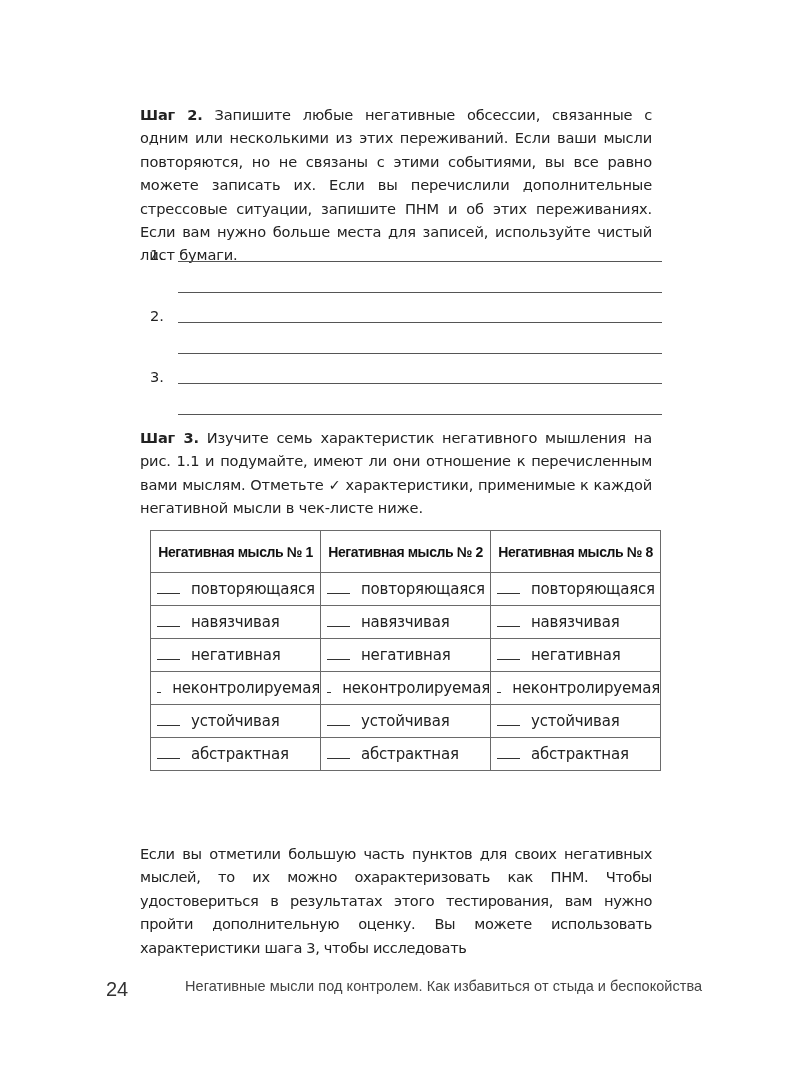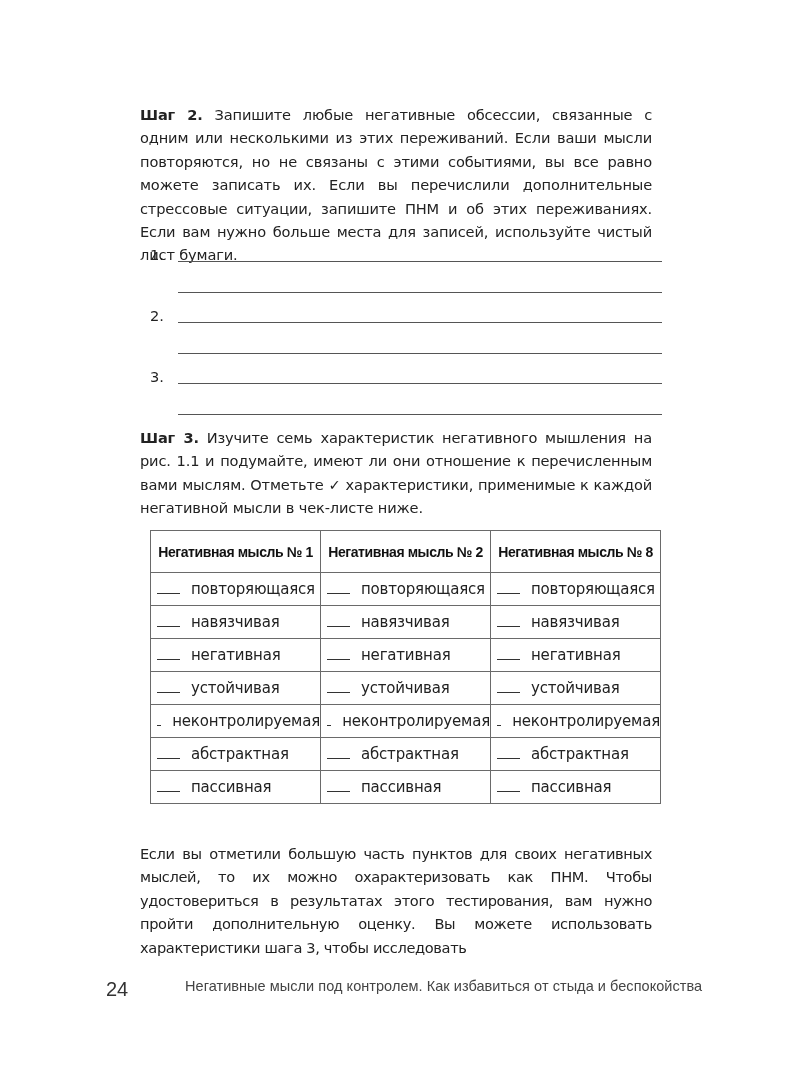--- a/index.html
+++ b/index.html
@@ -224,93 +224,73 @@
             <div class="cell-inner">
               <span class="blank"></span>
               <span>негативная</span>
             </div>
           </td>
         </tr>
         <tr>
           <td>
             <div class="cell-inner">
               <span class="blank"></span>
+              <span>неконтролируемая</span>
+            </div>
+          </td>
+          <td>
+            <div class="cell-inner">
+              <span class="blank"></span>
+              <span>неконтролируемая</span>
+            </div>
+          </td>
+          <td>
+            <div class="cell-inner">
+              <span class="blank"></span>
+              <span>неконтролируемая</span>
+            </div>
+          </td>
+        </tr>
+        <tr>
+          <td>
+            <div class="cell-inner">
+              <span class="blank"></span>
               <span>устойчивая</span>
             </div>
           </td>
           <td>
             <div class="cell-inner">
               <span class="blank"></span>
               <span>устойчивая</span>
             </div>
           </td>
           <td>
             <div class="cell-inner">
               <span class="blank"></span>
               <span>устойчивая</span>
             </div>
           </td>
         </tr>
         <tr>
           <td>
             <div class="cell-inner">
               <span class="blank"></span>
-              <span>неконтролируемая</span>
-            </div>
-          </td>
-          <td>
-            <div class="cell-inner">
-              <span class="blank"></span>
-              <span>неконтролируемая</span>
-            </div>
-          </td>
-          <td>
-            <div class="cell-inner">
-              <span class="blank"></span>
-              <span>неконтролируемая</span>
-            </div>
-          </td>
-        </tr>
-        <tr>
-          <td>
-            <div class="cell-inner">
-              <span class="blank"></span>
               <span>абстрактная</span>
             </div>
           </td>
           <td>
             <div class="cell-inner">
               <span class="blank"></span>
               <span>абстрактная</span>
             </div>
           </td>
           <td>
             <div class="cell-inner">
               <span class="blank"></span>
               <span>абстрактная</span>
-            </div>
-          </td>
-        </tr>
-        <tr>
-          <td>
-            <div class="cell-inner">
-              <span class="blank"></span>
-              <span>пассивная</span>
-            </div>
-          </td>
-          <td>
-            <div class="cell-inner">
-              <span class="blank"></span>
-              <span>пассивная</span>
-            </div>
-          </td>
-          <td>
-            <div class="cell-inner">
-              <span class="blank"></span>
-              <span>пассивная</span>
             </div>
           </td>
         </tr>
       </tbody>
   </table>
 
   <p class="para" id="closing">Если вы отметили большую часть пунктов для своих негативных мыслей, то их можно охарактеризовать как ПНМ. Чтобы удостовериться в резуль­татах этого тестирования, вам нужно пройти дополнительную оценку. Вы можете использовать характеристики шага 3, чтобы исследовать</p>
 
   <div class="footer">
     <span class="page-num">24</span>

